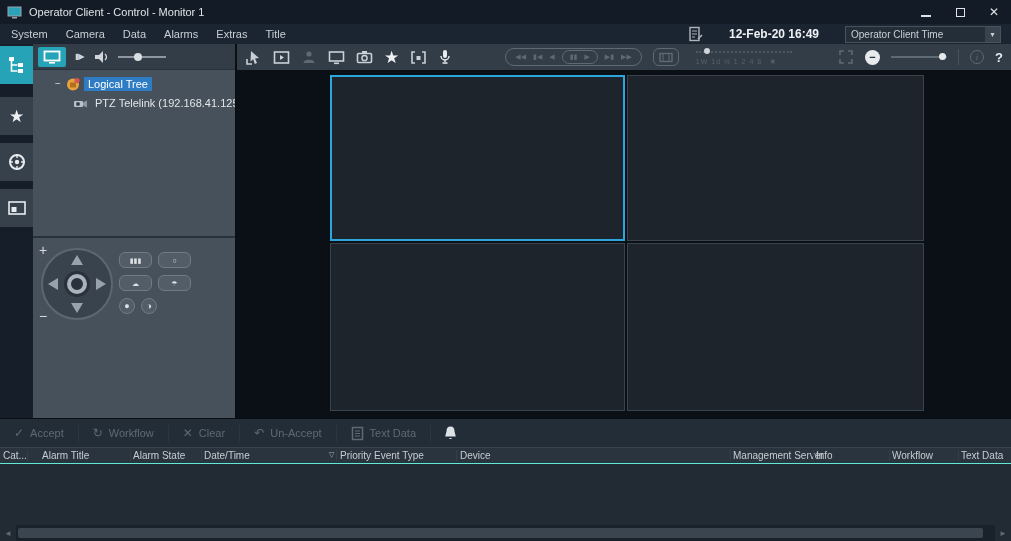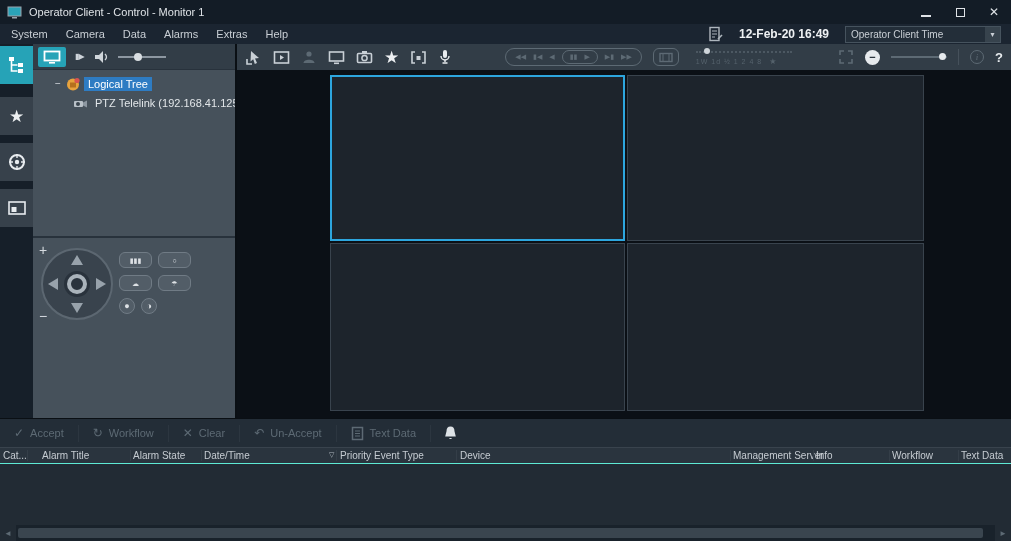--- a/index.html
+++ b/index.html
@@ -9,21 +9,21 @@
 
 .titlebar{position:absolute;left:0;top:0;width:100%;height:24px;background:#131c26;display:flex;align-items:center;gap:7px;padding-left:7px}
 .title{color:#dfe3e7}
 .win{margin-left:auto;display:flex;height:100%}
 .winbtn{width:34px;height:100%;display:flex;align-items:center;justify-content:center;color:#dfe3e7;font-size:12px}
 .min-glyph{width:10px;height:2px;background:#dfe3e7;margin-top:7px}
 .max-glyph{width:9px;height:9px;border:1px solid #dfe3e7}
 
 .menubar{position:absolute;top:24px;left:0;width:100%;height:20px;background:#1b2531;display:flex;align-items:center;padding-left:2px}
 .menu-item{padding:0 9px;color:#c9cfd5}
-.menu-right{margin-left:auto;display:flex;align-items:center;gap:16px;padding-right:10px}
+.menu-right{margin-left:auto;display:flex;align-items:center;gap:26px;padding-right:10px}
 .datetime{font-weight:bold;color:#eef1f3;font-size:12px}
 .time-select{width:156px;height:17px;background:#232e39;border:1px solid #46535e;display:flex;align-items:center;font-size:10px;color:#c9cfd5;padding-left:5px}
 .chev{margin-left:auto;width:15px;height:15px;background:#37434d;display:flex;align-items:center;justify-content:center;font-size:8px;color:#c9cfd5}
 
 .tabstrip{position:absolute;left:0;top:44px;width:33px;height:374px;background:#161f29}
 .tab{position:absolute;left:0;width:33px;height:38px;background:#37414b;display:flex;align-items:center;justify-content:center;color:#e8ecef}
 .tab.active{background:#26a3b7}
 .star-glyph{font-size:17px;color:#edf0f2;line-height:1}
 
 .leftpanel{position:absolute;left:33px;top:44px;width:202px;height:374px;background:#46515b}
@@ -109,21 +109,21 @@
         </div>
     </div>
   </div>
 
   <div class="menubar">
     <span class="menu-item">System</span>
     <span class="menu-item">Camera</span>
     <span class="menu-item">Data</span>
     <span class="menu-item">Alarms</span>
     <span class="menu-item">Extras</span>
-    <span class="menu-item">Help</span>
+    <span class="menu-item">Title</span>
     <div class="menu-right">
       <svg width="15" height="16" viewBox="0 0 15 16">
           <rect x="2" y="1.5" width="9" height="13" fill="none" stroke="#aeb6bd" stroke-width="1.4"></rect>
           <path d="M4 5 h5 M4 8 h5 M4 11 h3" stroke="#aeb6bd" stroke-width="1.2"></path>
           <path d="M10 13 L14 9" stroke="#aeb6bd" stroke-width="1.6"></path>
         </svg>
       <span class="datetime">12-Feb-20 16:49</span>
       <div class="time-select">
         <span>Operator Client Time</span>
         <span class="chev">▾</span>

